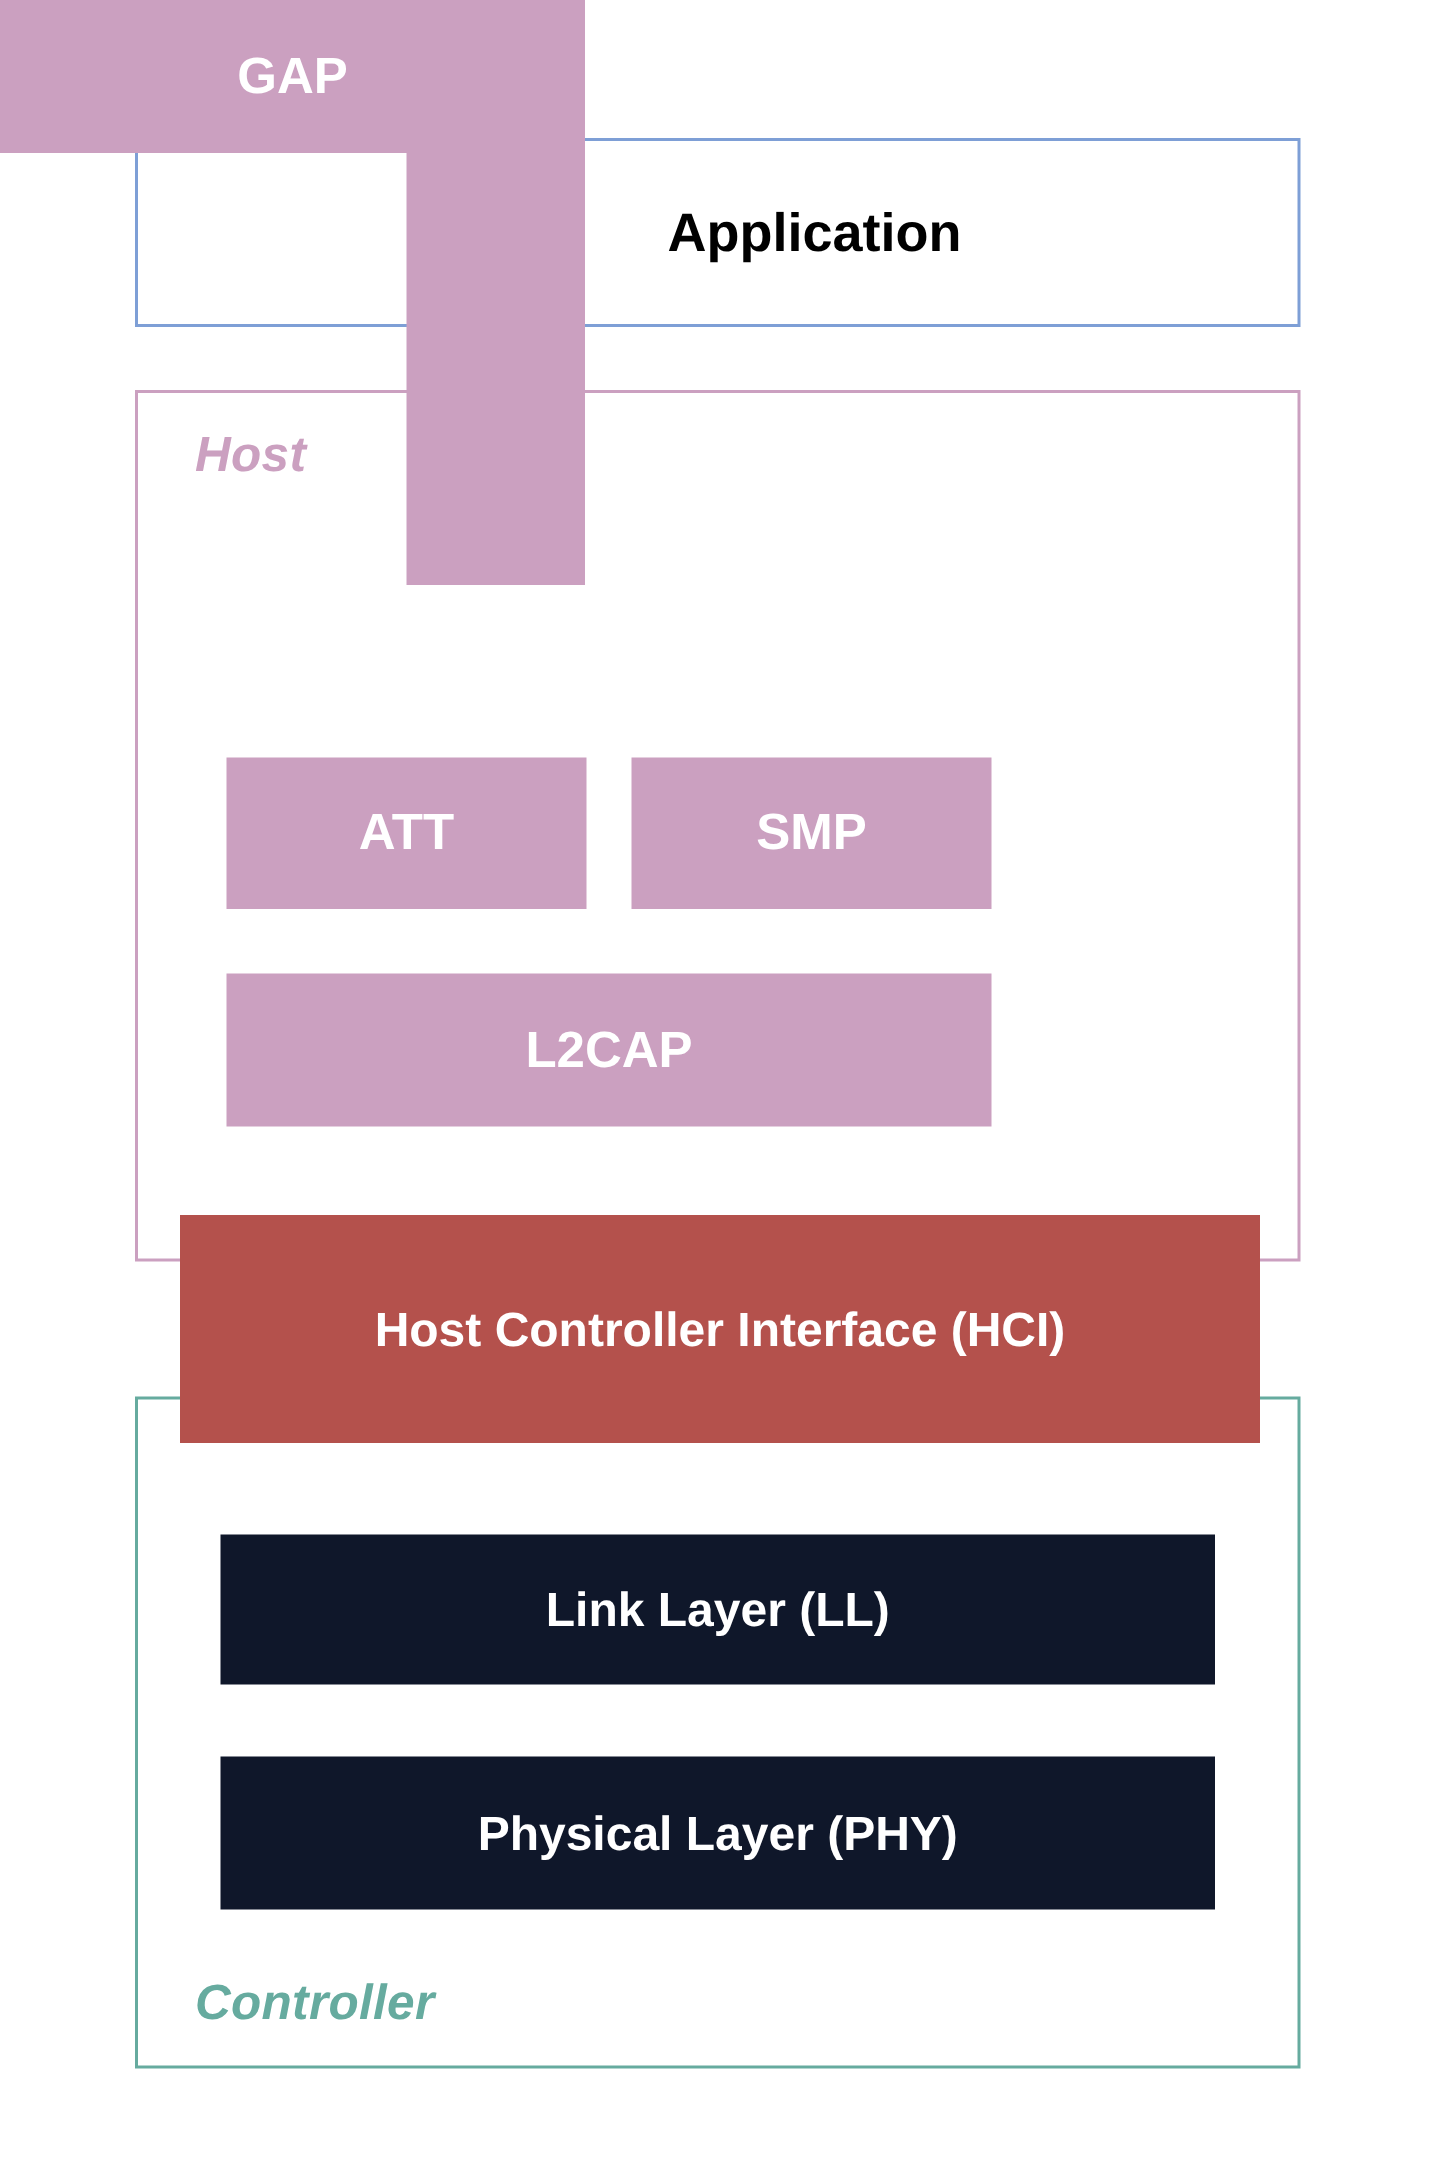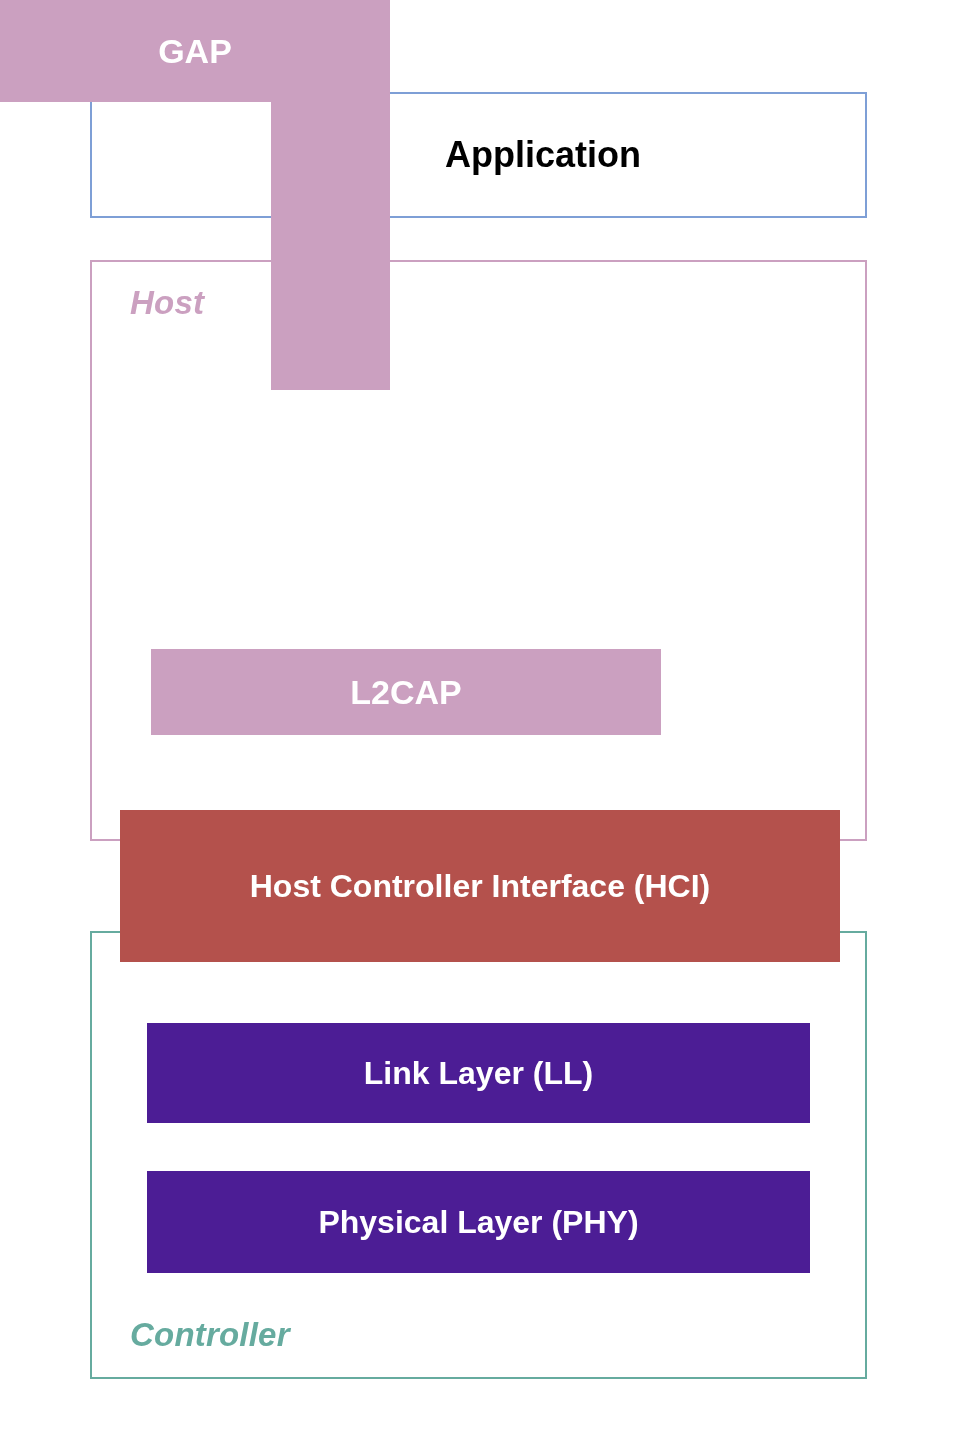--- a/index.html
+++ b/index.html
@@ -94,29 +94,29 @@
   }
   .block.host-block {
     background: #cba0c0;
     font-size: 34px;
   }
   .block.hci-block {
     background: #b4514c;
     font-size: 32px;
   }
   .block.ctrl-block {
-    background: #4c1d95;
+    background: #0f172a;
     font-size: 32px;
   }
 
   
   .blk-gatt   { left: 151px; top: 361px;  width: 240px; height: 101px; }
   .blk-att    { left: 151px; top: 505px;  width: 240px; height: 101px; }
   .blk-smp    { left: 421px; top: 505px;  width: 240px; height: 101px; }
-  .blk-l2cap  { left: 151px; top: 649px;  width: 510px; height: 86px; }
+  .blk-l2cap  { left: 151px; top: 649px;  width: 510px; height: 102px; }
 
   
   .blk-gap {
     left: 421px;
     top: 361px;
     width: 390px;
     height: 390px;
     background: transparent;
     display: block;
     margin-top: 24px;
@@ -164,21 +164,23 @@
 
   <div class="group-box host"></div>
   <div class="group-title host-title">Host</div>
 
 
   <div class="blk-gap">
     <div class="gap-shape"></div>
     <div class="gap-label">GAP</div>
   </div>
 
+  <div class="block host-block blk-att">ATT</div>
 
+  <div class="block host-block blk-smp">SMP</div>
 
   <div class="block host-block blk-l2cap">L2CAP</div>
 
   <div class="group-box controller"></div>
 
   <div class="block ctrl-block blk-ll">Link Layer (LL)</div>
 
   <div class="block ctrl-block blk-phy">Physical Layer (PHY)</div>
 
   <div class="group-title controller-title">Controller</div>

